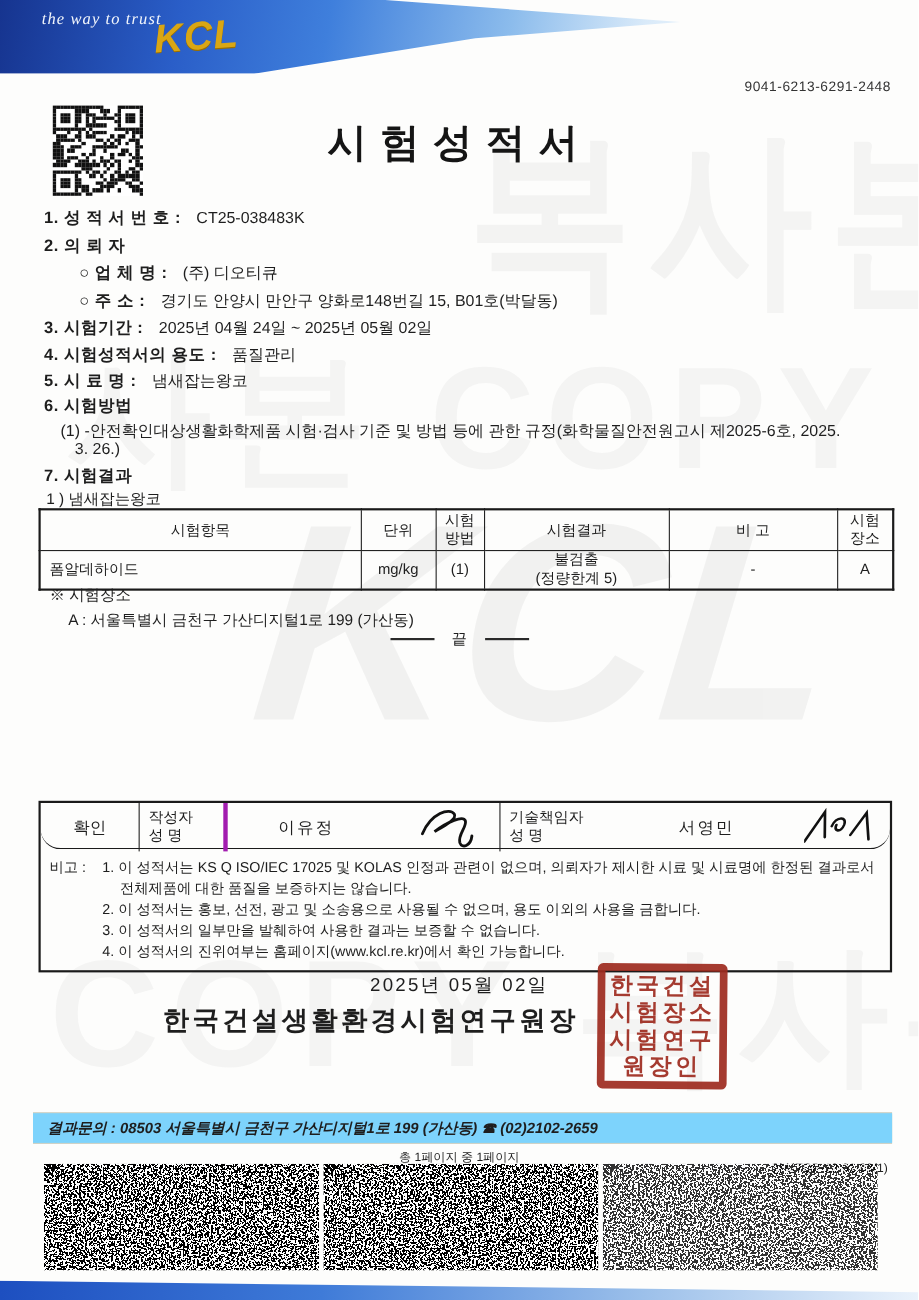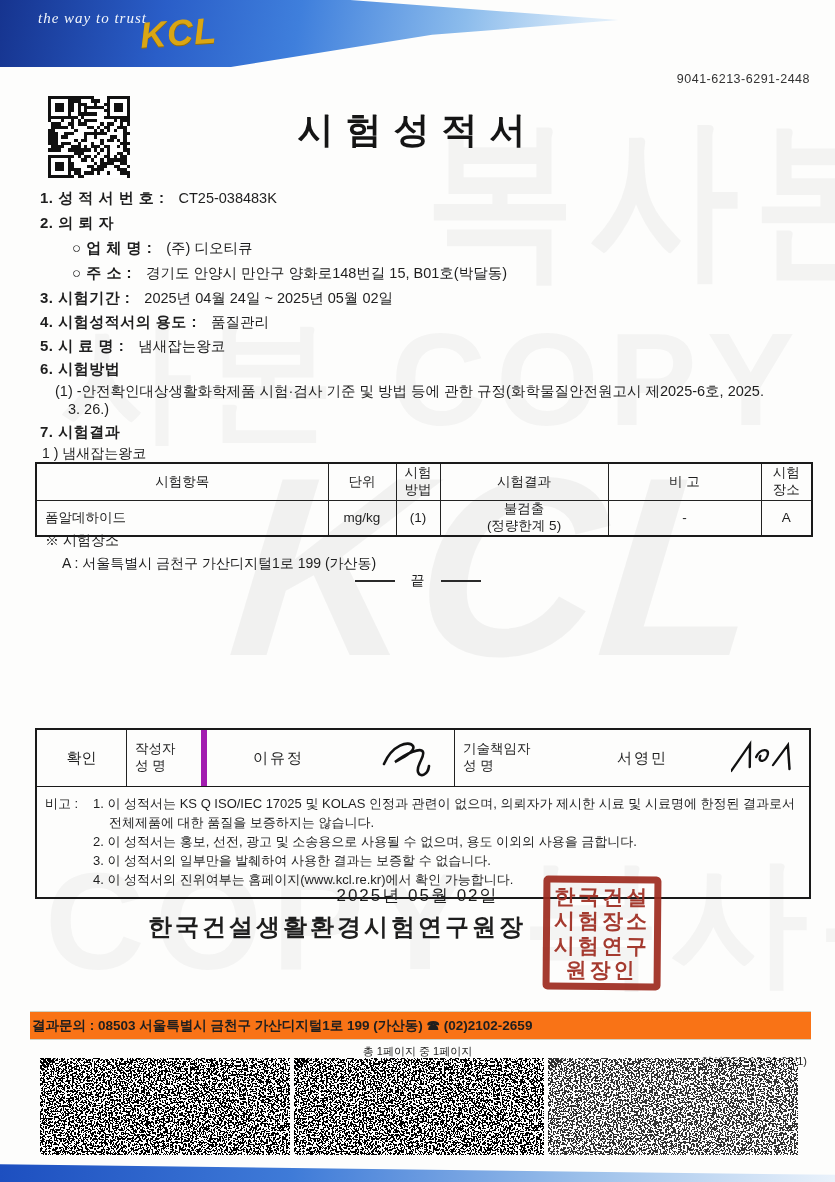--- a/index.html
+++ b/index.html
@@ -51,46 +51,46 @@
   .pre { white-space:pre-line; line-height:1.25; }
 
   .note-star { position:absolute; left:45px; top:532px; font-size:14px; font-weight:normal; }
   .note-a { position:absolute; left:62px; top:555px; font-size:14px; }
 
   .end-mark { position:absolute; left:0; top:572px; width:100%; text-align:center; font-size:14px; }
   .end-mark .dash { display:inline-block; width:40px; height:2px; background:#2a2a2a; vertical-align:middle; margin:0 16px; }
 
   
   .cert-box { position:absolute; left:35px; top:728px; width:776px; border:2px solid #1a1a1a; background:transparent; }
-  .sign-row { display:grid; grid-template-columns:90px 80px 248px 116px 1fr; height:57px; border-bottom:1.5px solid #1a1a1a; }
+  .sign-row { display:grid; grid-template-columns:90px 80px 248px 116px 1fr; height:42px; border-bottom:1.5px solid #1a1a1a;border-radius:18px; }
   .sign-row > div { display:flex; align-items:center; }
   .cell-confirm { justify-content:center; font-size:15px; border-right:1px solid #222; }
   .cell-wlabel, .cell-tlabel { font-size:13.5px; padding-left:8px; line-height:1.25; }
-  .cell-wlabel { border-right:6px solid #a21caf; }
+  .cell-wlabel { border-right:4px solid #a21caf; }
   .cell-wname { border-right:1px solid #222; justify-content:space-between; padding:0 10px 0 46px; }
   .sig-name { font-size:15px; letter-spacing:2px; }
   .sig svg { display:block; }
   .cell-tname { justify-content:space-between; padding:0 8px 0 46px; }
 
   .notes { display:flex; padding:7px 10px 8px 8px; font-size:13px; line-height:19px; }
   .notes .nlabel { width:48px; flex:none; }
   .notes .nitems div { padding-left:16px; text-indent:-16px; }
 
   
   .issue-date { position:absolute; top:884px; left:0; width:100%; text-align:center; font-size:17px; letter-spacing:2px; }
   .issue-org { position:absolute; top:911px; left:0; width:63%; text-align:right; font-size:24px; font-weight:bold; letter-spacing:3px; }
   .seal { position:absolute; left:543px; top:876px; width:118px; height:114px; border:7px solid #9e2b1f;
     border-radius:5px; color:#9e2b1f; display:flex; flex-direction:column; justify-content:space-evenly;
     align-items:center; font-weight:bold; font-size:21px; letter-spacing:3px; transform:rotate(.5deg);
     opacity:.92; line-height:1; }
 
   
-  .contact-band { position:absolute; left:30px; top:1012px; width:781px; height:27px; background:#f97316;
-    display:flex; align-items:center; padding-left:2px; font-size:13.5px; font-weight:bold;
-    box-shadow:0 -1px 0 #cfd2c6, 0 1px 0 #cfd2c6; }
+  .contact-band { position:absolute; left:30px; top:1012px; width:781px; height:27px; background:#7dd3fc;
+    display:flex; align-items:center; padding-left:13px; font-size:13.5px; font-weight:bold;
+    box-shadow:0 -1px 0 #cfd2c6, 0 1px 0 #cfd2c6;font-style:italic; }
   .page-info { position:absolute; top:1044px; left:0; width:100%; text-align:center; font-size:11px; }
   .form-code { position:absolute; top:1044px; right:28px; font-size:11px;margin-top:10px; }
 
   .noise-row { position:absolute; top:1058px; left:40px; width:760px; height:97px; }
   .noise-block { position:absolute; top:0; width:250px; height:97px; overflow:hidden; }
   .noise-block svg { display:block; }
   .corner-mark { position:absolute; left:0; top:0; width:16px; height:16px;
     background:repeating-linear-gradient(45deg,#000 0 2px,transparent 2px 4px);
     clip-path:polygon(0 0,100% 0,0 100%); }
 

